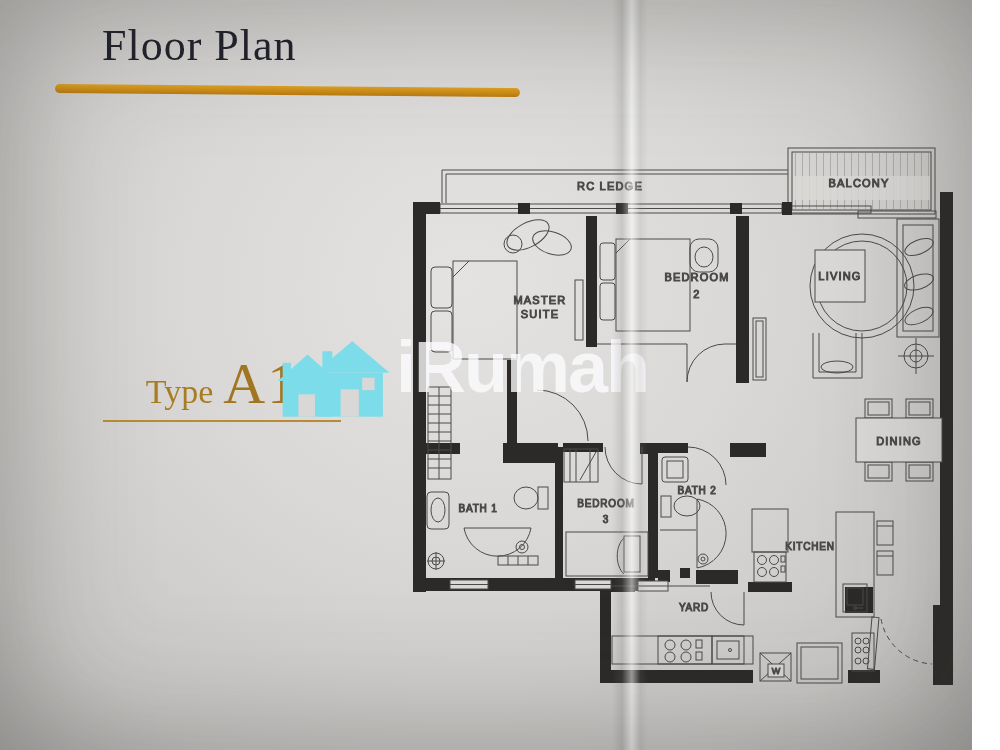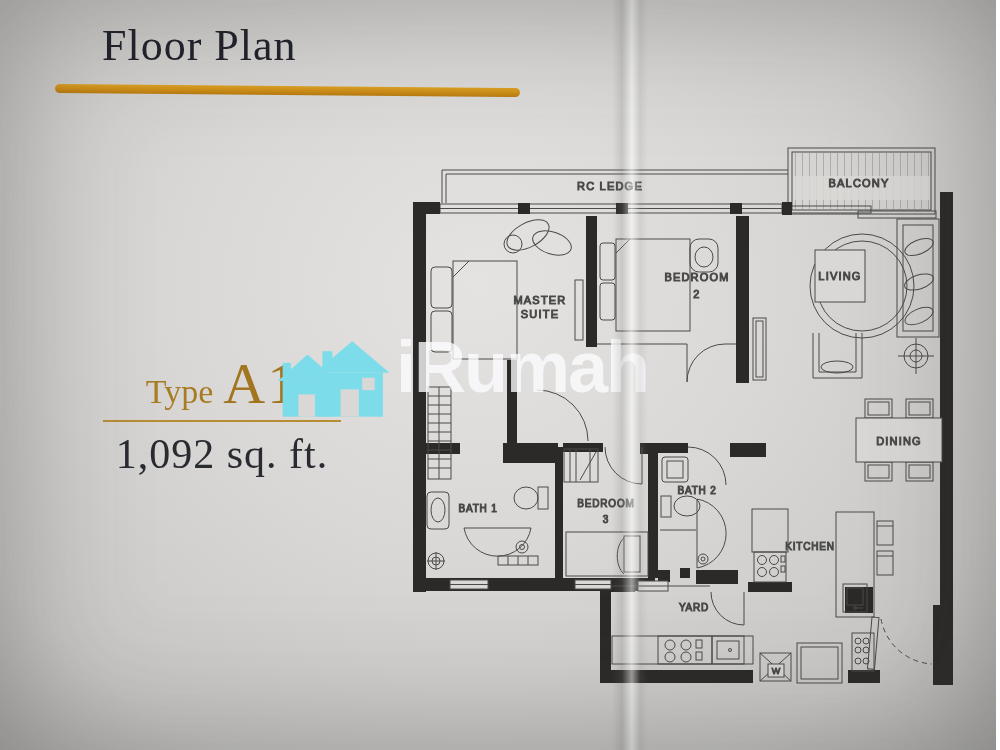--- a/index.html
+++ b/index.html
@@ -1,20 +1,19 @@
 <!DOCTYPE html>
 <html><head>
 <meta charset="utf-8">
 <style>
   html,body{margin:0;padding:0;}
   .page{
     position:relative;width:972px;height:750px;overflow:hidden;
     background:radial-gradient(ellipse at 48% 38%, #e4e3e1 0%, #d9d8d6 40%, #c9c8c6 78%, #b3b2b0 100%);
     font-family:"Liberation Sans",sans-serif;
-    padding-left:24px;
   }
   .vignette{position:absolute;inset:0;box-shadow:inset 0 0 140px rgba(55,55,52,0.38);pointer-events:none;}
   .crease{
     position:absolute;left:612px;top:0;width:36px;height:750px;pointer-events:none;
     background:linear-gradient(90deg, rgba(0,0,0,0) 0%, rgba(110,110,108,0.20) 28%, rgba(255,255,255,0.55) 55%, rgba(130,130,128,0.14) 78%, rgba(0,0,0,0) 100%);
   }
   .page-title{
     position:absolute;left:102px;top:20px;margin:0;
     font-family:"Liberation Serif",serif;font-weight:500;
     font-size:44px;color:#20202a;letter-spacing:1px;
@@ -49,21 +48,20 @@
 
   <h1 class="page-title">Floor Plan</h1>
   <div class="gold-bar"></div>
 
   <div class="type-block">
     <div class="type-line">
       <span class="type-label">Type</span>
       <span class="type-value">A1</span>
     </div>
     <div class="type-underline"></div>
-    <div class="unit-area">1,092 sq. ft.</div>
   </div>
 
   <svg class="plan" width="560" height="565" viewBox="0 0 560 565">
     <defs>
       <pattern id="hatch" width="7" height="12" patternUnits="userSpaceOnUse">
         <line x1="3.5" y1="0" x2="3.5" y2="12" stroke="#a2a2a0" stroke-width="0.8"></line>
       </pattern>
     </defs>
 
     <g stroke="#4a4a48" stroke-width="1" fill="none">

